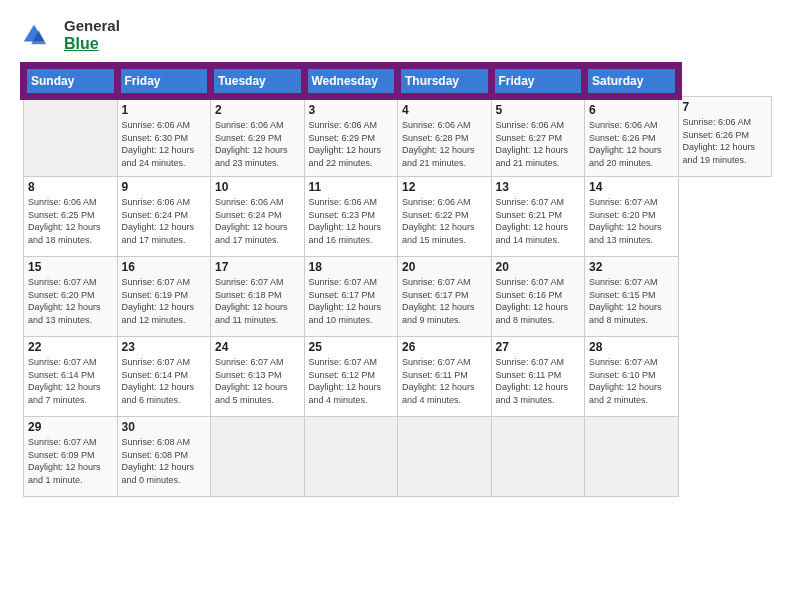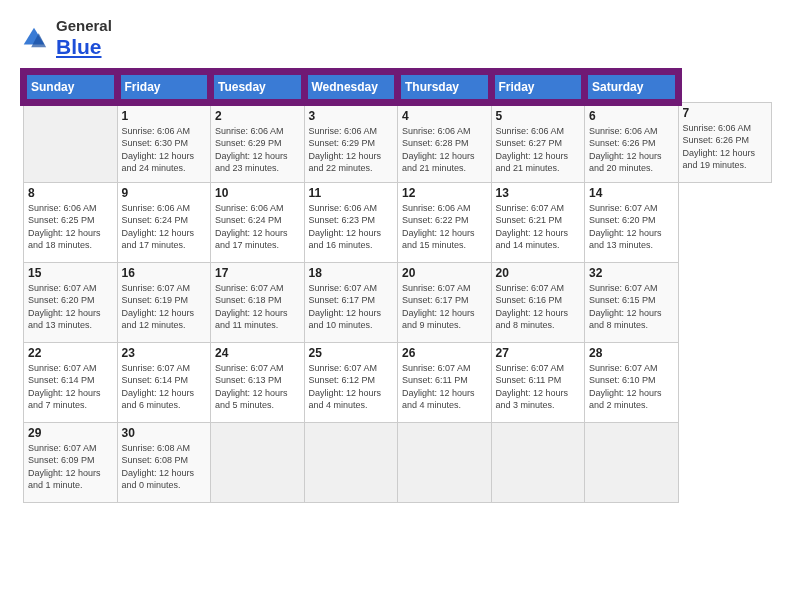--- a/index.html
+++ b/index.html
@@ -18,36 +18,36 @@
     }
     .header {
       display: flex;
       justify-content: space-between;
       align-items: flex-start;
       margin-bottom: 10px;
     }
     .logo {
       display: flex;
       align-items: center;
-      gap: 6px;
+      gap: 14px;
     }
     .logo-text {
       display: flex;
       flex-direction: column;
       line-height: 1.1;
     }
     .logo-general {
       font-size: 15px;
       font-weight: bold;
       color: #333;
     }
     .logo-blue {
-      font-size: 21px;
-      font-weight: bold;
-      color: #1d4ed8;
+      font-size: 16px;
+      font-weight: bold;
+      color: #15803d;
       text-decoration: underline;
     }
     .logo-icon {
       width: 28px;
       height: 28px;
       margin-right: 2px;
     }
     .title-area {
       text-align: right;
     }

